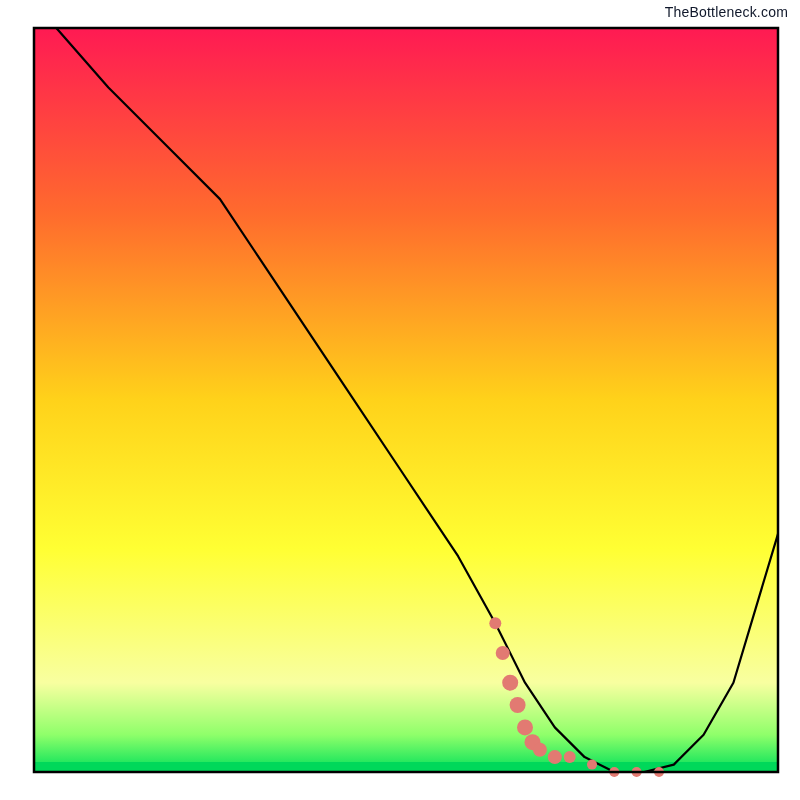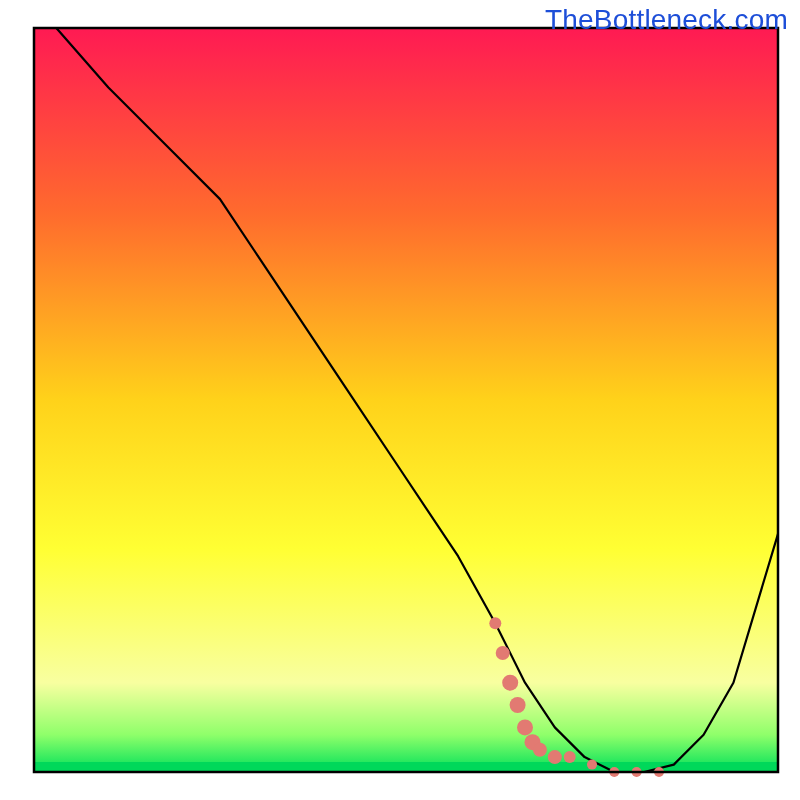--- a/index.html
+++ b/index.html
@@ -12,22 +12,22 @@
   }
   .chart-container {
     position: relative;
     width: 800px;
     height: 800px;
   }
   .watermark {
     position: absolute;
     top: 4px;
     right: 12px;
-    color: #1d4ed8;
-    font-size: 28px;
+    color: #0f172a;
+    font-size: 14px;
     font-weight: 500;
     letter-spacing: 0.2px;
     z-index: 5;
   }
   svg.plot {
     position: absolute;
     left: 0;
     top: 0;
   }
 </style>

